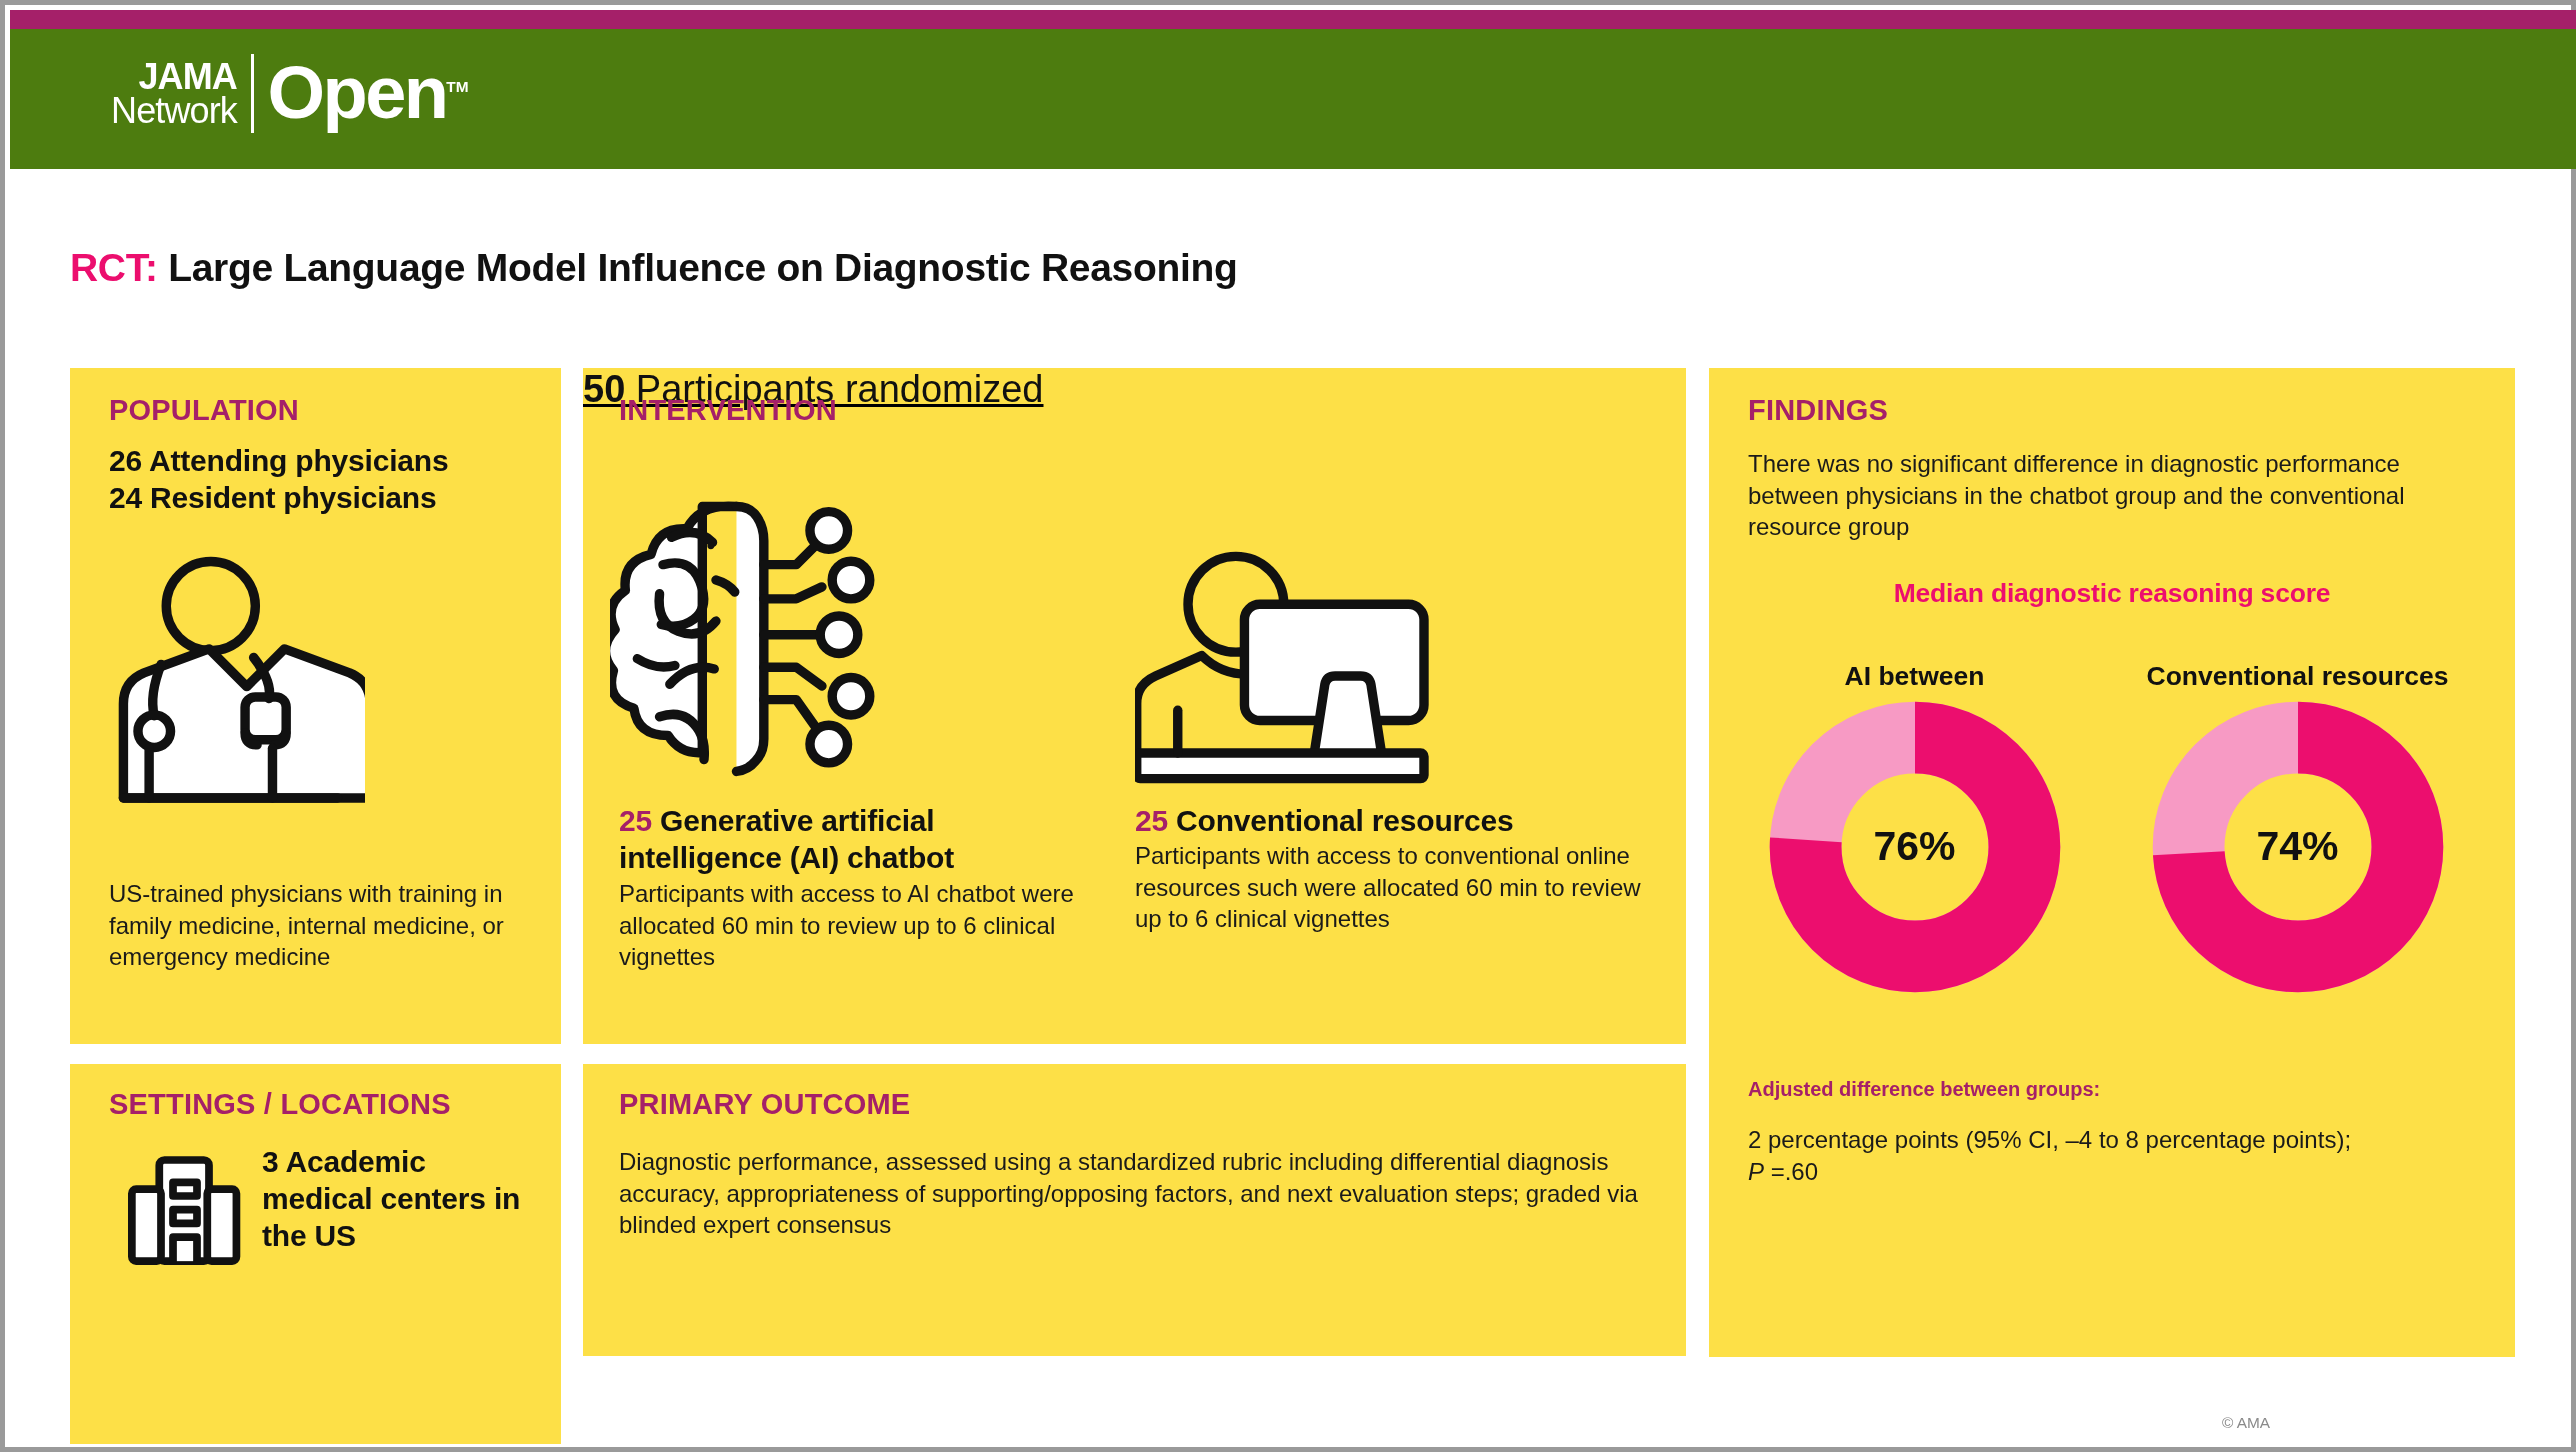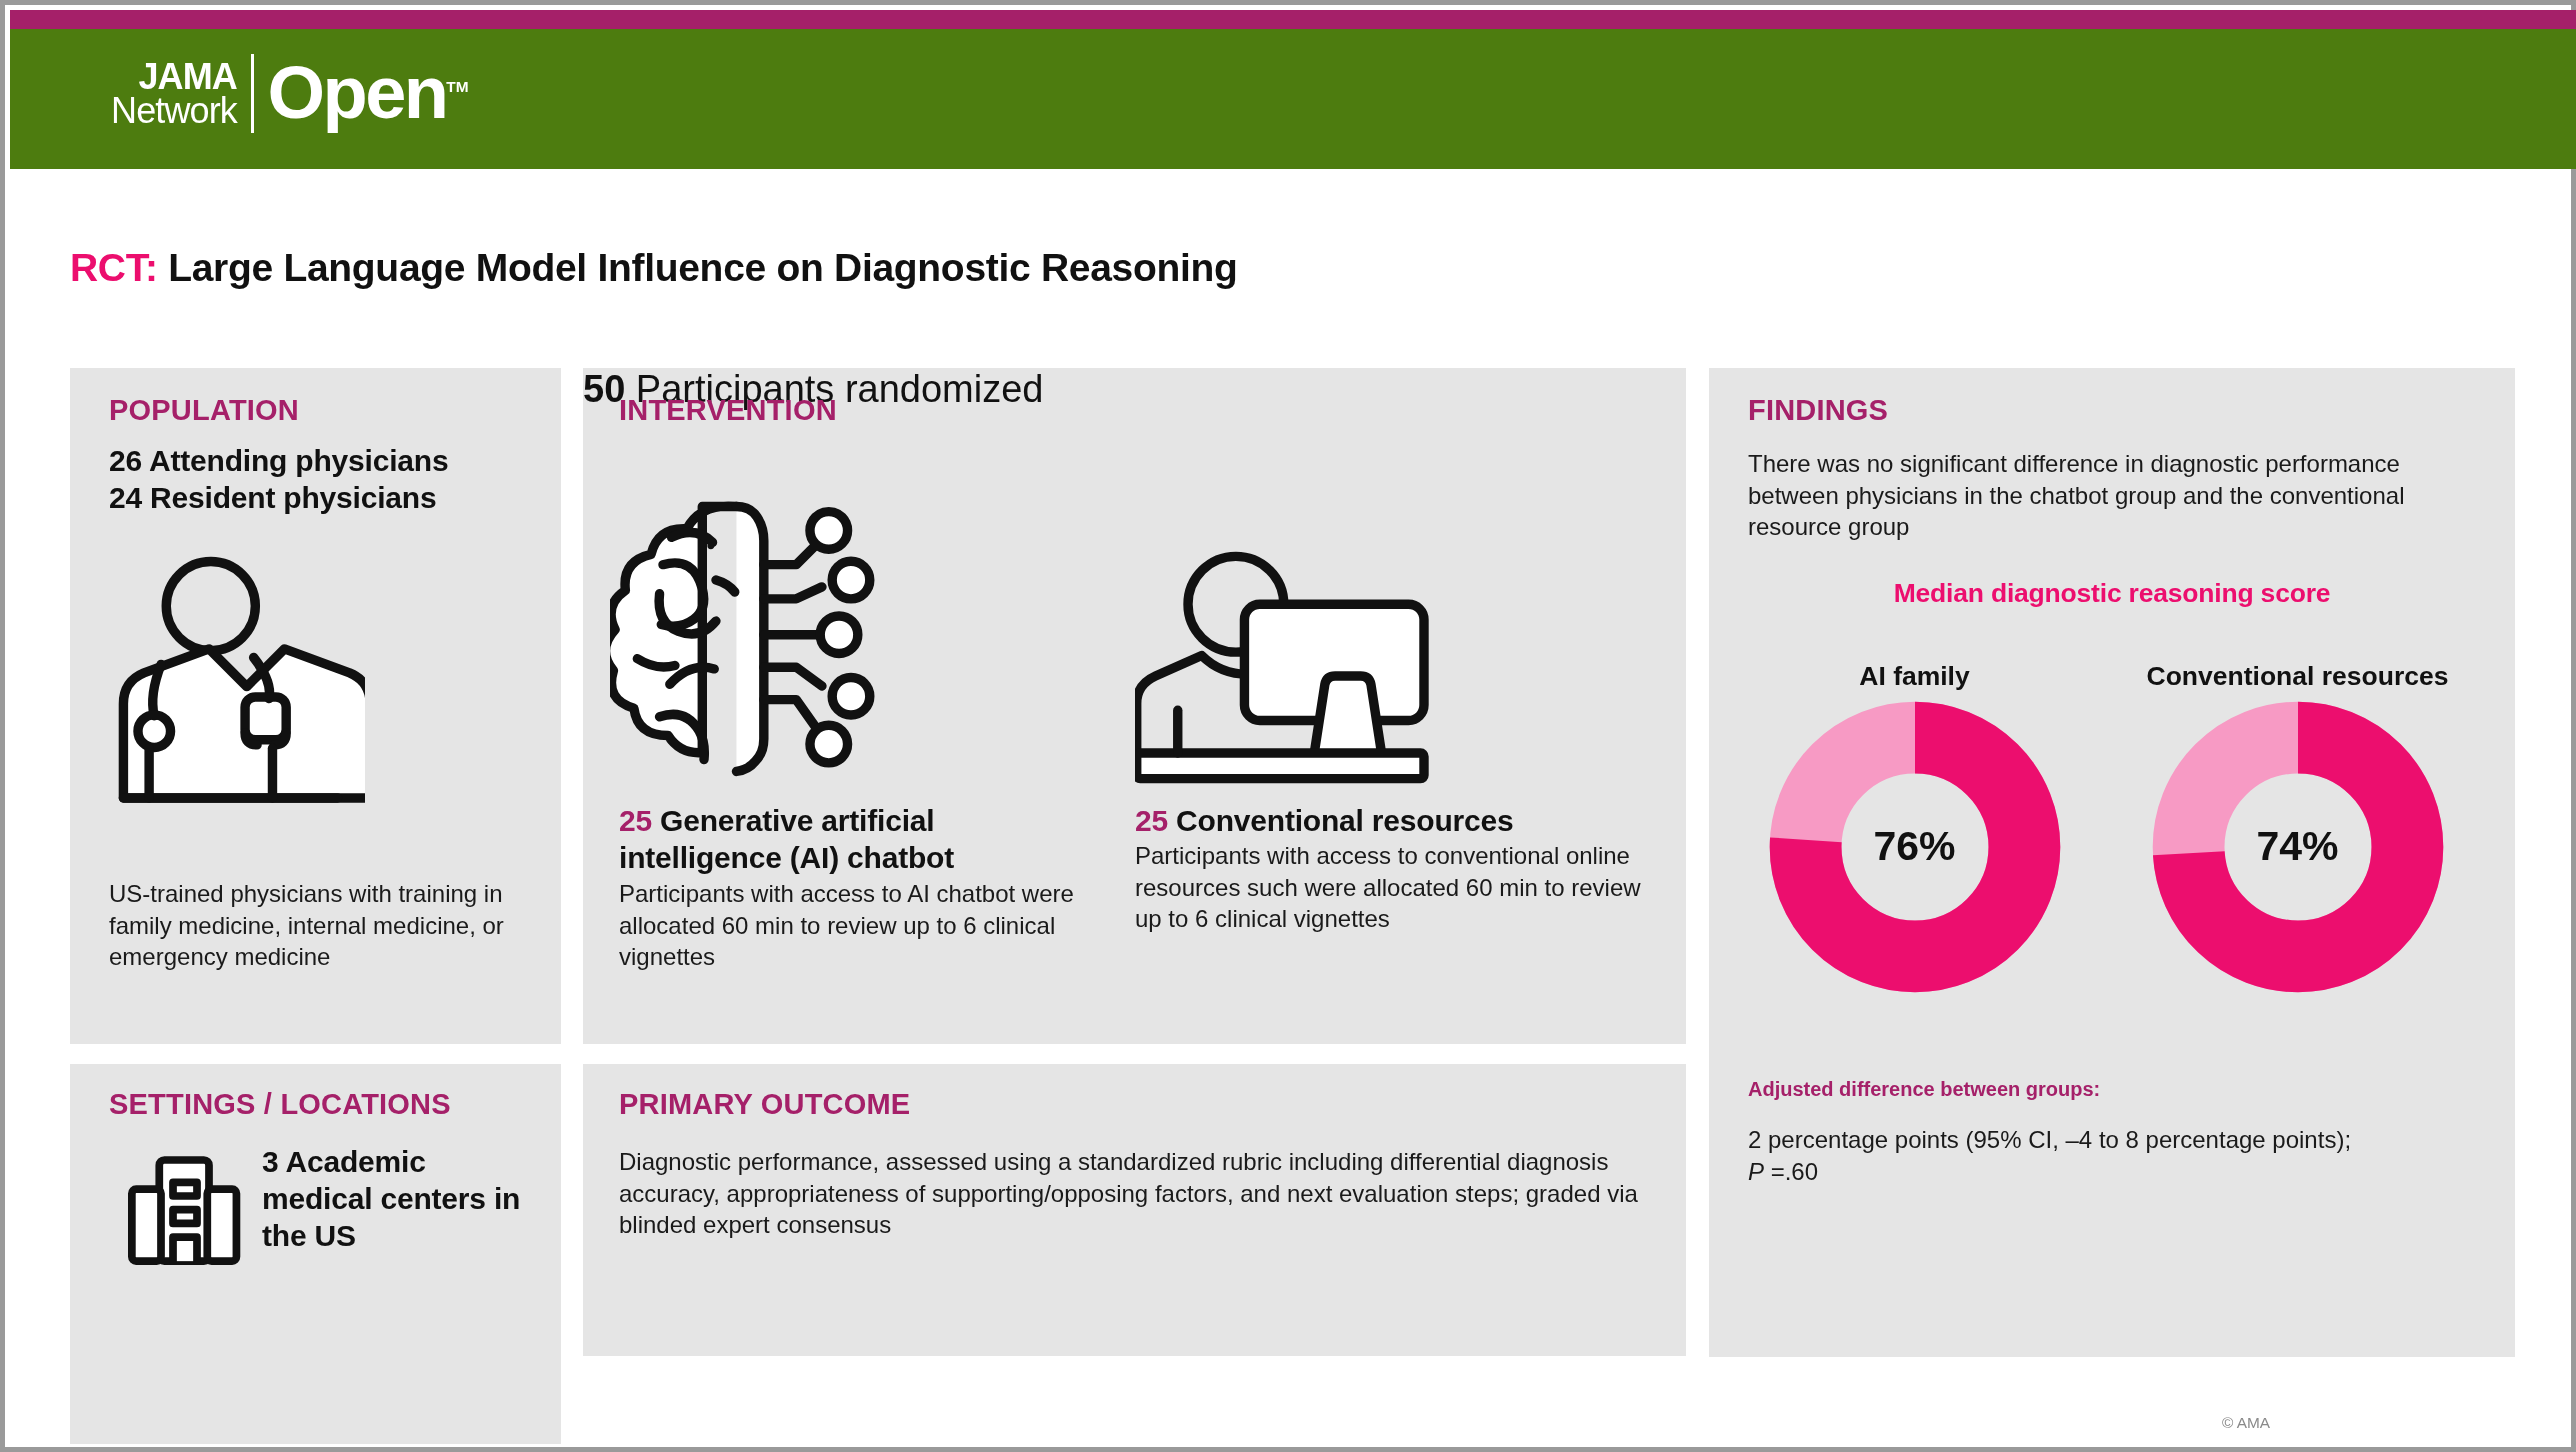--- a/index.html
+++ b/index.html
@@ -45,21 +45,21 @@
     font-size:15.4px;font-weight:700;vertical-align:super;letter-spacing:0;
   }
   
   .title{
     position:absolute;left:65px;top:241px;
     font-size:39px;font-weight:700;color:#111;letter-spacing:-0.3px;
     white-space:nowrap;
   }
   .title .rct{color:#ec0e6e;}
   
-  .panel{position:absolute;background:#e5e5e5;}
+  .panel{position:absolute;background:#fde047;text-decoration:underline;}
   #panel-population{left:65px;top:363px;width:491px;height:676px;}
   #panel-intervention{left:578px;top:363px;width:1103px;height:676px;}
   #panel-findings{left:1704px;top:363px;width:806px;height:989px;}
   #panel-settings{left:65px;top:1059px;width:491px;height:380px;}
   #panel-outcome{left:578px;top:1059px;width:1103px;height:292px;}
 
   .sec-head{
     position:absolute;
     font-size:29px;font-weight:700;color:#a52069;letter-spacing:0.2px;
   }
@@ -255,21 +255,21 @@
     <div class="body-text" id="out-body">Diagnostic performance, assessed using a standardized rubric including differential diagnosis accuracy, appropriateness of supporting/opposing factors, and next evaluation steps; graded via blinded expert consensus</div>
   </div>
 
   <div class="panel" id="panel-findings">
     <div class="sec-head" id="fin-head">FINDINGS</div>
     <div class="body-text" id="fin-body">There was no significant difference in diagnostic performance between physicians in the chatbot group and the conventional resource group</div>
 
     <div id="fin-charttitle">Median diagnostic reasoning score</div>
 
     <div class="donut-wrap" id="donut-a">
-      <div class="donut-label">AI family</div>
+      <div class="donut-label">AI between</div>
       <div class="donut-holder">
         <svg width="294" height="294" viewBox="0 0 344 344">
           <circle cx="172" cy="172" r="128" fill="none" stroke="#f79ac4" stroke-width="84"></circle>
           <circle id="arc-a" cx="172" cy="172" r="128" fill="none" stroke="#ec0e6e" stroke-width="84" transform="rotate(-90 172 172)" stroke-dasharray="611.2282666824301 804.247719318987"></circle>
         </svg>
         <div class="donut-pct">76%</div>
       </div>
     </div>
 
     <div class="donut-wrap" id="donut-b">

